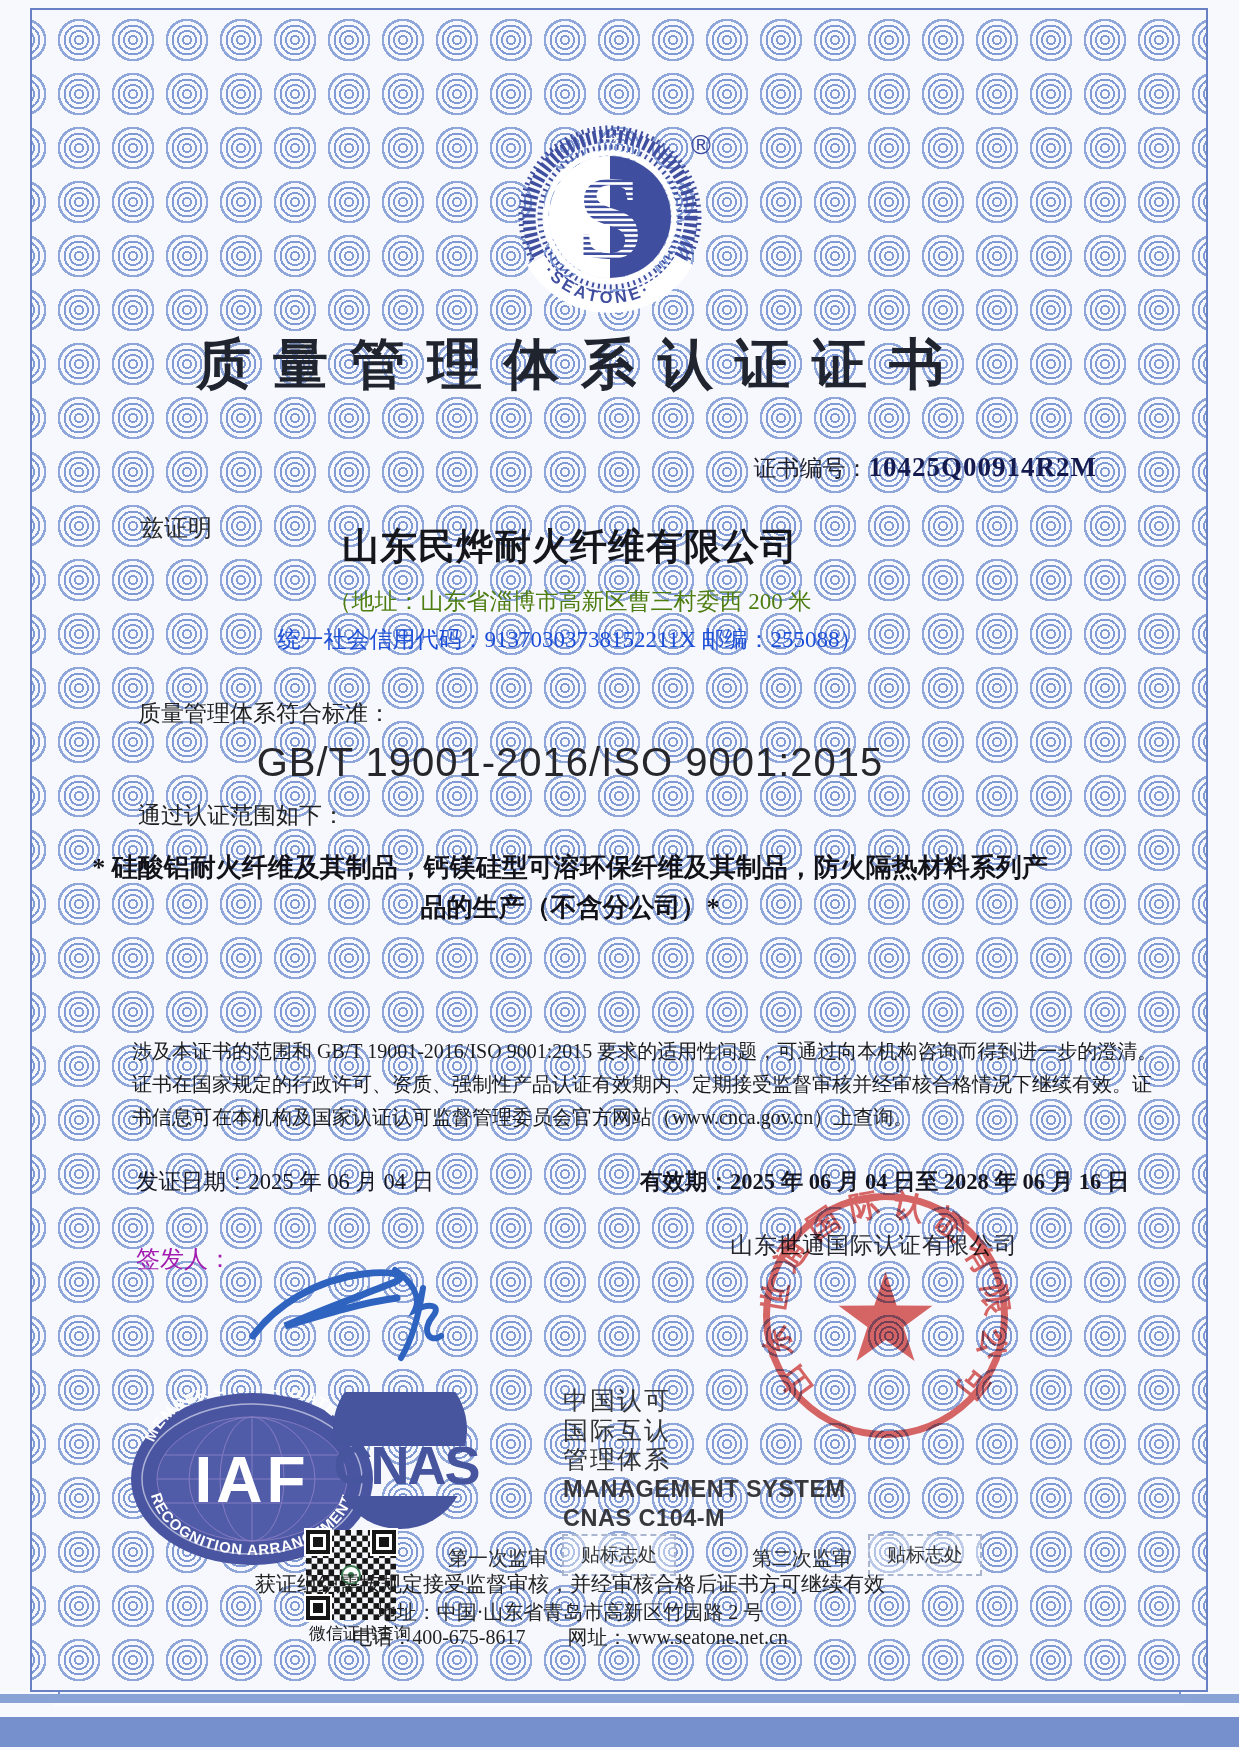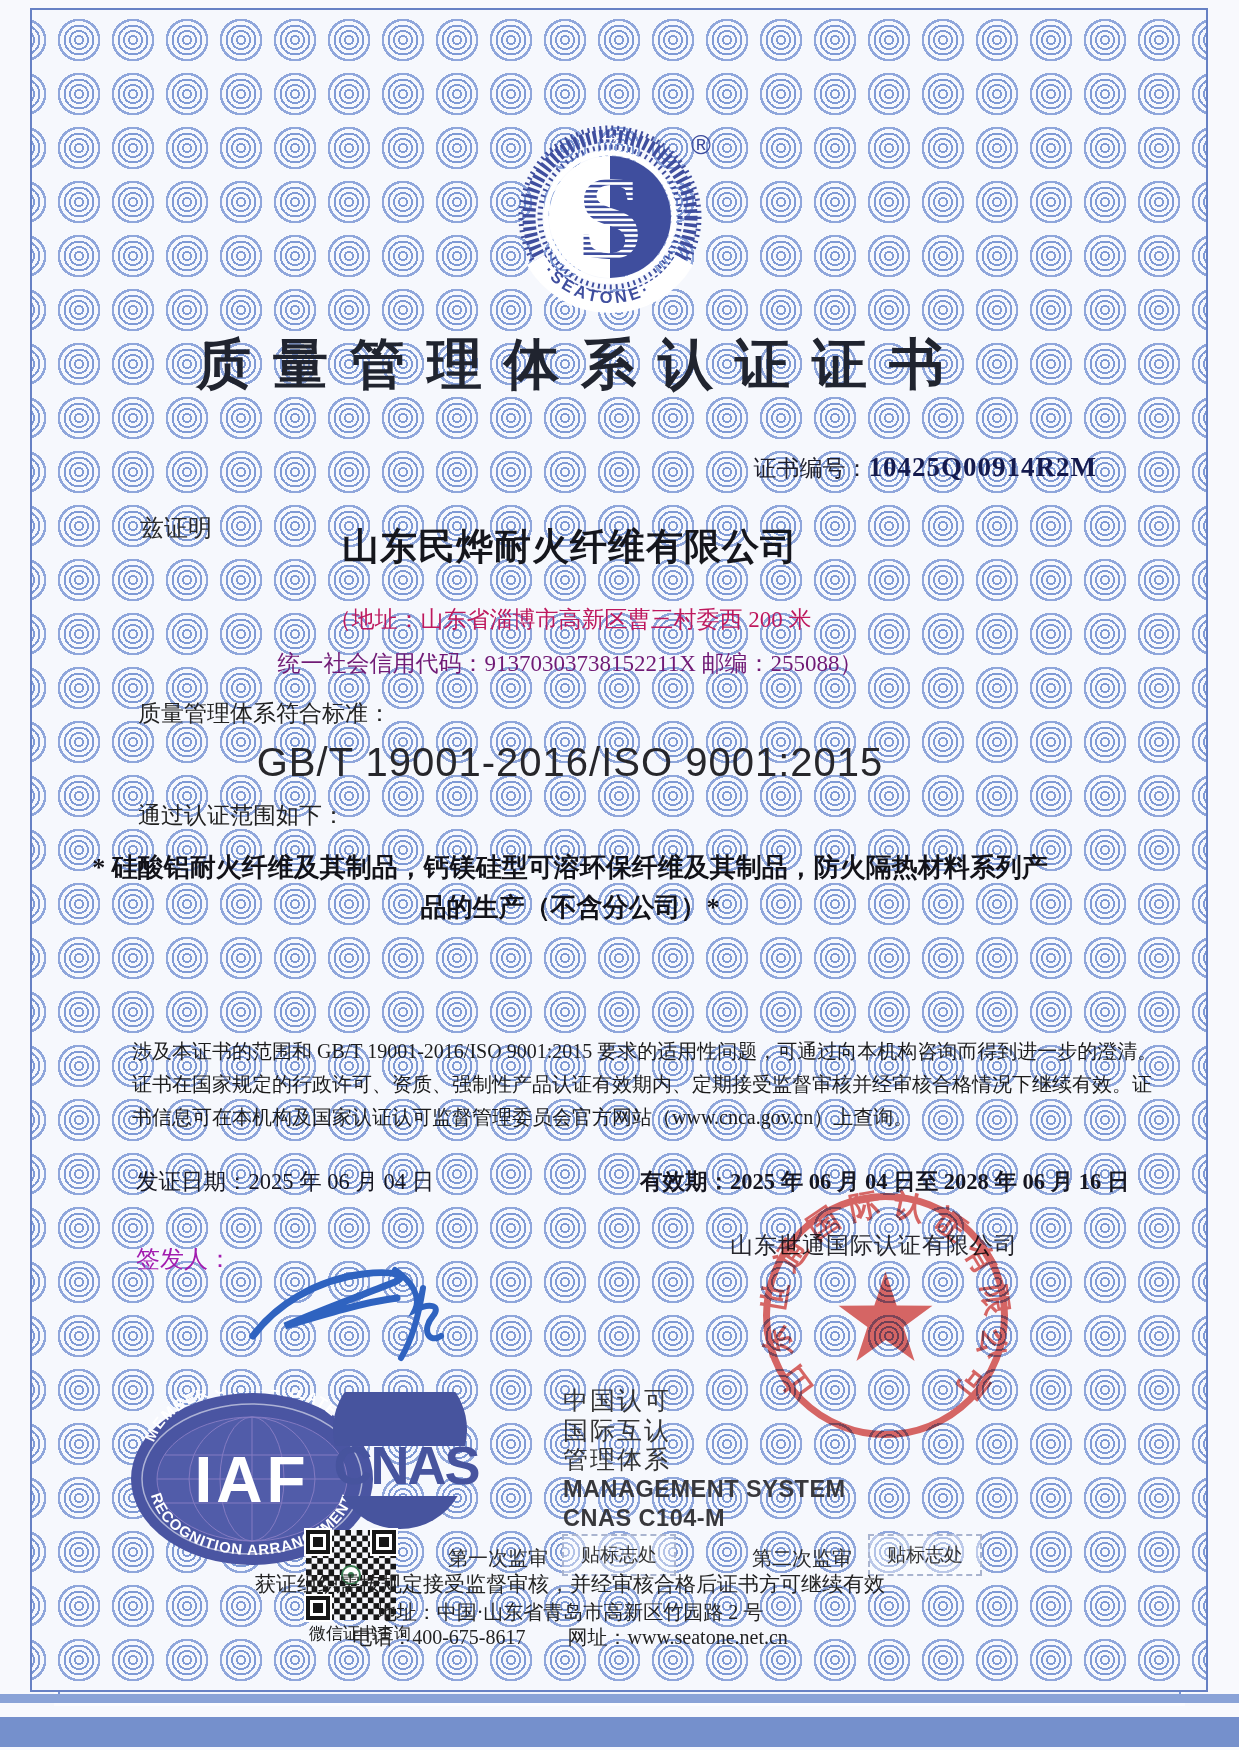--- a/index.html
+++ b/index.html
@@ -38,22 +38,22 @@
   .center { position:absolute; left:0; width:1140px; text-align:center; z-index:5; }
   .serif { font-family:"Liberation Serif","DejaVu Serif",serif; }
 
   .seatone-logo { left:505px; top:112px; }
   .title { top:328px; font-family:"Liberation Serif","DejaVu Serif",serif;
     font-size:55px; font-weight:bold; letter-spacing:22px; padding-left:22px; color:#20242f; }
   .certno { right:142px; top:452px; font-size:23px; color:#1c1c28; white-space:nowrap; }
   .certno .num { font-family:"Liberation Serif","DejaVu Serif",serif; font-weight:bold; font-size:27px; color:#141A4D; letter-spacing:1px; }
   .hereby { left:140px; top:512px; font-size:24px; color:#2a2a2a; }
   .company { top:522px; font-size:37px; font-weight:bold; color:#15161c; letter-spacing:1px; }
-  .addr1 { top:604px; font-size:23px; color:#be185d; }
-  .addr2 { top:648px; font-size:23px; color:#701a75; }
+  .addr1 { top:586px; font-size:23px; color:#4d7c0f; }
+  .addr2 { top:624px; font-size:23px; color:#1d4ed8; }
   .stdlabel { left:138px; top:698px; font-size:23px; color:#222; }
   .standard { top:740px; font-size:40px; color:#27272b; letter-spacing:1px; }
   .scopelabel { left:138px; top:800px; font-size:23px; color:#222; }
   .scope1 { top:850px; font-size:26px; font-weight:bold; color:#121218; }
   .scope2 { top:890px; font-size:26px; font-weight:bold; color:#121218; }
   .note { left:132px; font-size:20px; color:#1b1b1b; white-space:nowrap; }
   .n1 { top:1038px; } .n2 { top:1071px; } .n3 { top:1104px; }
   .dateL { left:136px; top:1166px; font-size:22.5px; color:#15151f; white-space:nowrap; }
   .dateR { left:640px; top:1166px; font-size:22.5px; color:#15151f; white-space:nowrap;font-weight:bold; }
   .signer { left:136px; top:1243px; font-size:24px; color:#a21caf; }

